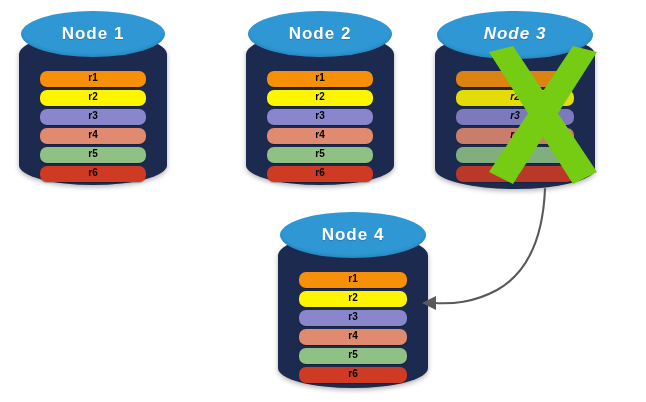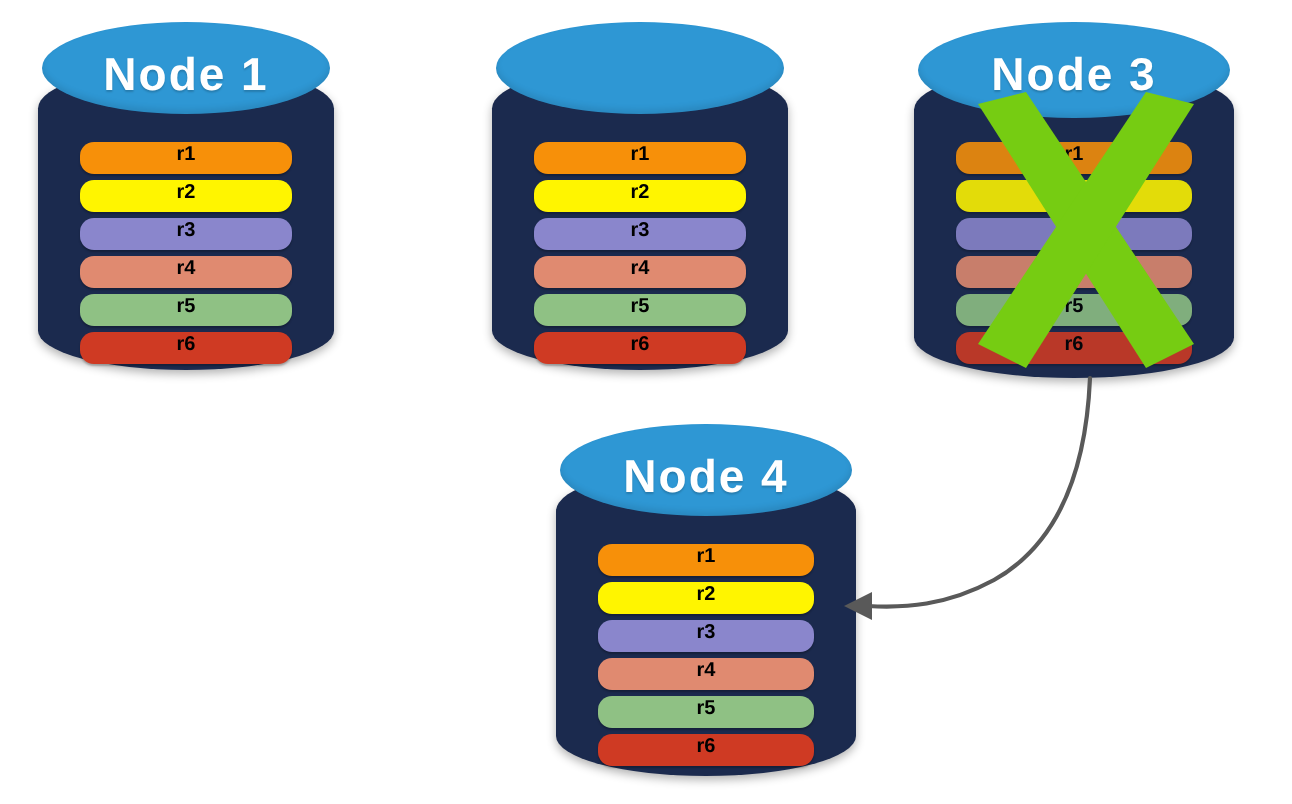--- a/index.html
+++ b/index.html
@@ -41,21 +41,21 @@
     border-radius: 50%;
     box-shadow: inset 0 -2px 3px rgba(0,0,0,0.10);
   }
   .node-label {
     position: absolute;
     left: 0;
     width: 100%;
     text-align: center;
     color: #ffffff;
     font-weight: bold;
-    font-size: 23px;
+    font-size: 17px;
     letter-spacing: 1px;
     text-shadow: 0 1px 1px rgba(0,0,0,0.18);
     white-space: nowrap;
   }
   .rows {
     position: absolute;
     left: 0;
     width: 100%;
   }
   .row-bar {
@@ -104,31 +104,32 @@
         <div class="row-bar" style="background: rgb(138, 134, 204); width: 72%;">r3</div>
         <div class="row-bar" style="background: rgb(224, 138, 112); width: 72%;">r4</div>
         <div class="row-bar" style="background: rgb(143, 193, 132); width: 72%;">r5</div>
         <div class="row-bar" style="background: rgb(207, 58, 35); width: 72%;">r6</div>
       </div>
   </div>
 
   <div class="node" id="node-2" style="left:246px; top:11px; width:148px; height:174px;">
     <div class="node-body" style="top: 22px; height: 152px; background: rgb(27, 42, 78);"></div>
     <div class="node-top" style="top: 0px; height: 46px; background: rgb(46, 151, 212);"></div>
+    <div class="node-label" style="top: 13px; color: rgb(255, 255, 255);">Node  2</div>
     <div class="rows" style="top:60px;">
         <div class="row-bar" style="background: rgb(247, 144, 9); width: 72%;">r1</div>
         <div class="row-bar" style="background: rgb(255, 245, 0); width: 72%;">r2</div>
         <div class="row-bar" style="background: rgb(138, 134, 204); width: 72%;">r3</div>
         <div class="row-bar" style="background: rgb(224, 138, 112); width: 72%;">r4</div>
         <div class="row-bar" style="background: rgb(143, 193, 132); width: 72%;">r5</div>
         <div class="row-bar" style="background: rgb(207, 58, 35); width: 72%;">r6</div>
       </div>
   </div>
 
-  <div class="node node-failed" id="node-3" style="left:457px; top:11px; width:160px; height:178px;">
+  <div class="node node-failed" id="node-3" style="left:435px; top:11px; width:160px; height:178px;font-style:italic;">
     <div class="node-body" style="top: 22px; height: 156px; background: rgb(27, 42, 78);"></div>
     <div class="node-top" style="top: 0px; height: 48px; background: rgb(46, 151, 212);"></div>
     <div class="node-label" style="top: 13px; color: rgb(255, 255, 255);">Node  3</div>
     <div class="rows" style="top:60px;">
         <div class="row-bar" style="background: rgb(247, 144, 9); width: 74%;">r1</div>
         <div class="row-bar" style="background: rgb(255, 245, 0); width: 74%;">r2</div>
         <div class="row-bar" style="background: rgb(138, 134, 204); width: 74%;">r3</div>
         <div class="row-bar" style="background: rgb(224, 138, 112); width: 74%;">r4</div>
         <div class="row-bar" style="background: rgb(143, 193, 132); width: 74%;">r5</div>
         <div class="row-bar" style="background: rgb(207, 58, 35); width: 74%;">r6</div>

